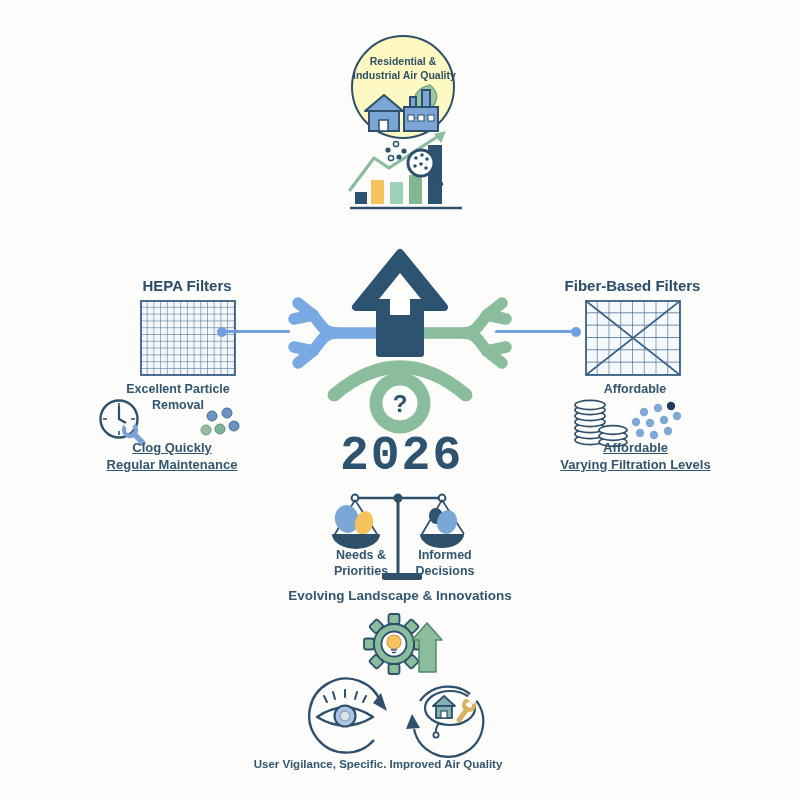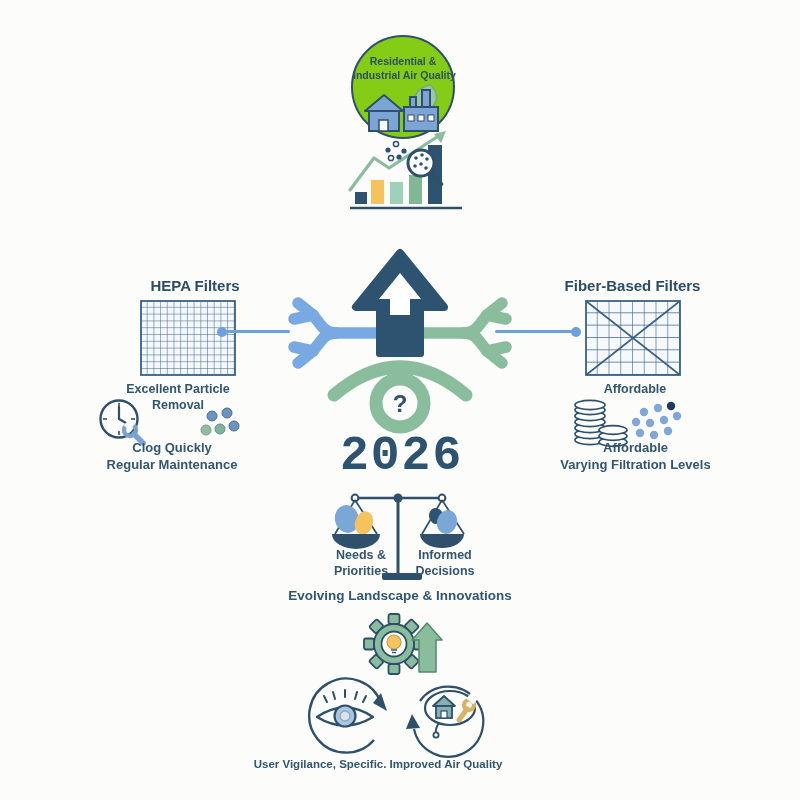--- a/index.html
+++ b/index.html
@@ -6,30 +6,30 @@
   .canvas{
     position:relative;width:800px;height:800px;background:#fcfcfb;
     font-family:"Liberation Sans",sans-serif;color:#33566f;overflow:hidden;
   }
   .abs{position:absolute;}
   .ctr{text-align:center;}
   .lbl{font-weight:600;line-height:1.28;}
   .title{font-weight:700;font-size:15px;color:#2c4d68;}
   .top-circle{
     width:104px;height:104px;border-radius:50%;
-    border:2.5px solid #2e506b;background:#84cc16;box-sizing:border-box;
+    border:2.5px solid #2e506b;background:#fef9c3;box-sizing:border-box;
   }
   .top-circle-text{position:absolute;top:18px;left:0;width:100%;
     font-size:10.5px;font-weight:700;color:#2f4f63;line-height:1.3;white-space:nowrap;}
   .growth-label{font-size:12px;}
   .body-label{font-size:12.5px;}
   .year{font-size:48px;font-weight:800;color:#2e5370;letter-spacing:2px;font-family:Liberation Mono, monospace;}
   .connector-line{height:3px;background:#6fa0dd;border-radius:2px;}
   .connector-dot{width:10px;height:10px;border-radius:50%;background:#6fa0dd;}
-  .caption{font-size:13px;}
+  .caption{font-size:13px;text-decoration:underline;}
   .footer-caption{font-size:11.5px;white-space:nowrap;}
 </style>
 </head>
 <body>
 
 <div class="canvas">
 
   <div class="abs top-circle" style="left:351px;top:35px;">
     <div class="top-circle-text ctr">
       <div>Residential &amp;</div>
@@ -66,21 +66,21 @@
     <circle cx="73" cy="30" r="1.8" fill="#2e5370"></circle>
     <circle cx="79" cy="27" r="1.8" fill="#2e5370"></circle>
     <circle cx="84" cy="31" r="1.8" fill="#2e5370"></circle>
     <circle cx="72" cy="38" r="1.8" fill="#2e5370"></circle>
     <circle cx="78" cy="36" r="1.8" fill="#2e5370"></circle>
     <circle cx="83" cy="40" r="1.8" fill="#2e5370"></circle>
     <line x1="88" y1="45" x2="98" y2="56" stroke="#2e506b" stroke-width="4.5" stroke-linecap="round"></line>
     <line x1="7" y1="80" x2="119" y2="80" stroke="#2e506b" stroke-width="2.4"></line>
   </svg>
 
-  <div class="abs ctr title" style="left:120px;top:277px;width:150px;">HEPA Filters</div>
+  <div class="abs ctr title" style="left:112px;top:277px;width:150px;">HEPA Filters</div>
   <svg class="abs" style="left:140px;top:300px;" width="96" height="76" viewBox="0 0 96 76">
     <defs>
       <pattern id="mesh-fine" width="6.7" height="6.8" patternUnits="userSpaceOnUse">
         <path d="M6.7,0 L0,0 L0,6.8" fill="none" stroke="#3b6186" stroke-width="1"></path>
       </pattern>
     </defs>
     <rect x="1" y="1" width="94" height="74" fill="#f3f7fb"></rect>
     <rect x="1" y="1" width="94" height="74" fill="url(#mesh-fine)"></rect>
     <rect x="1" y="1" width="94" height="74" fill="none" stroke="#3b6186" stroke-width="1.8"></rect>
   </svg>

